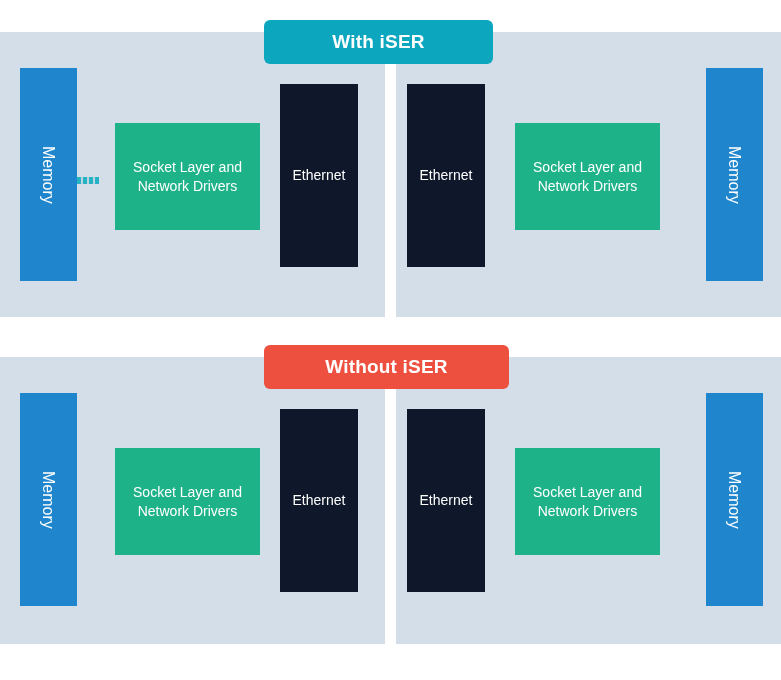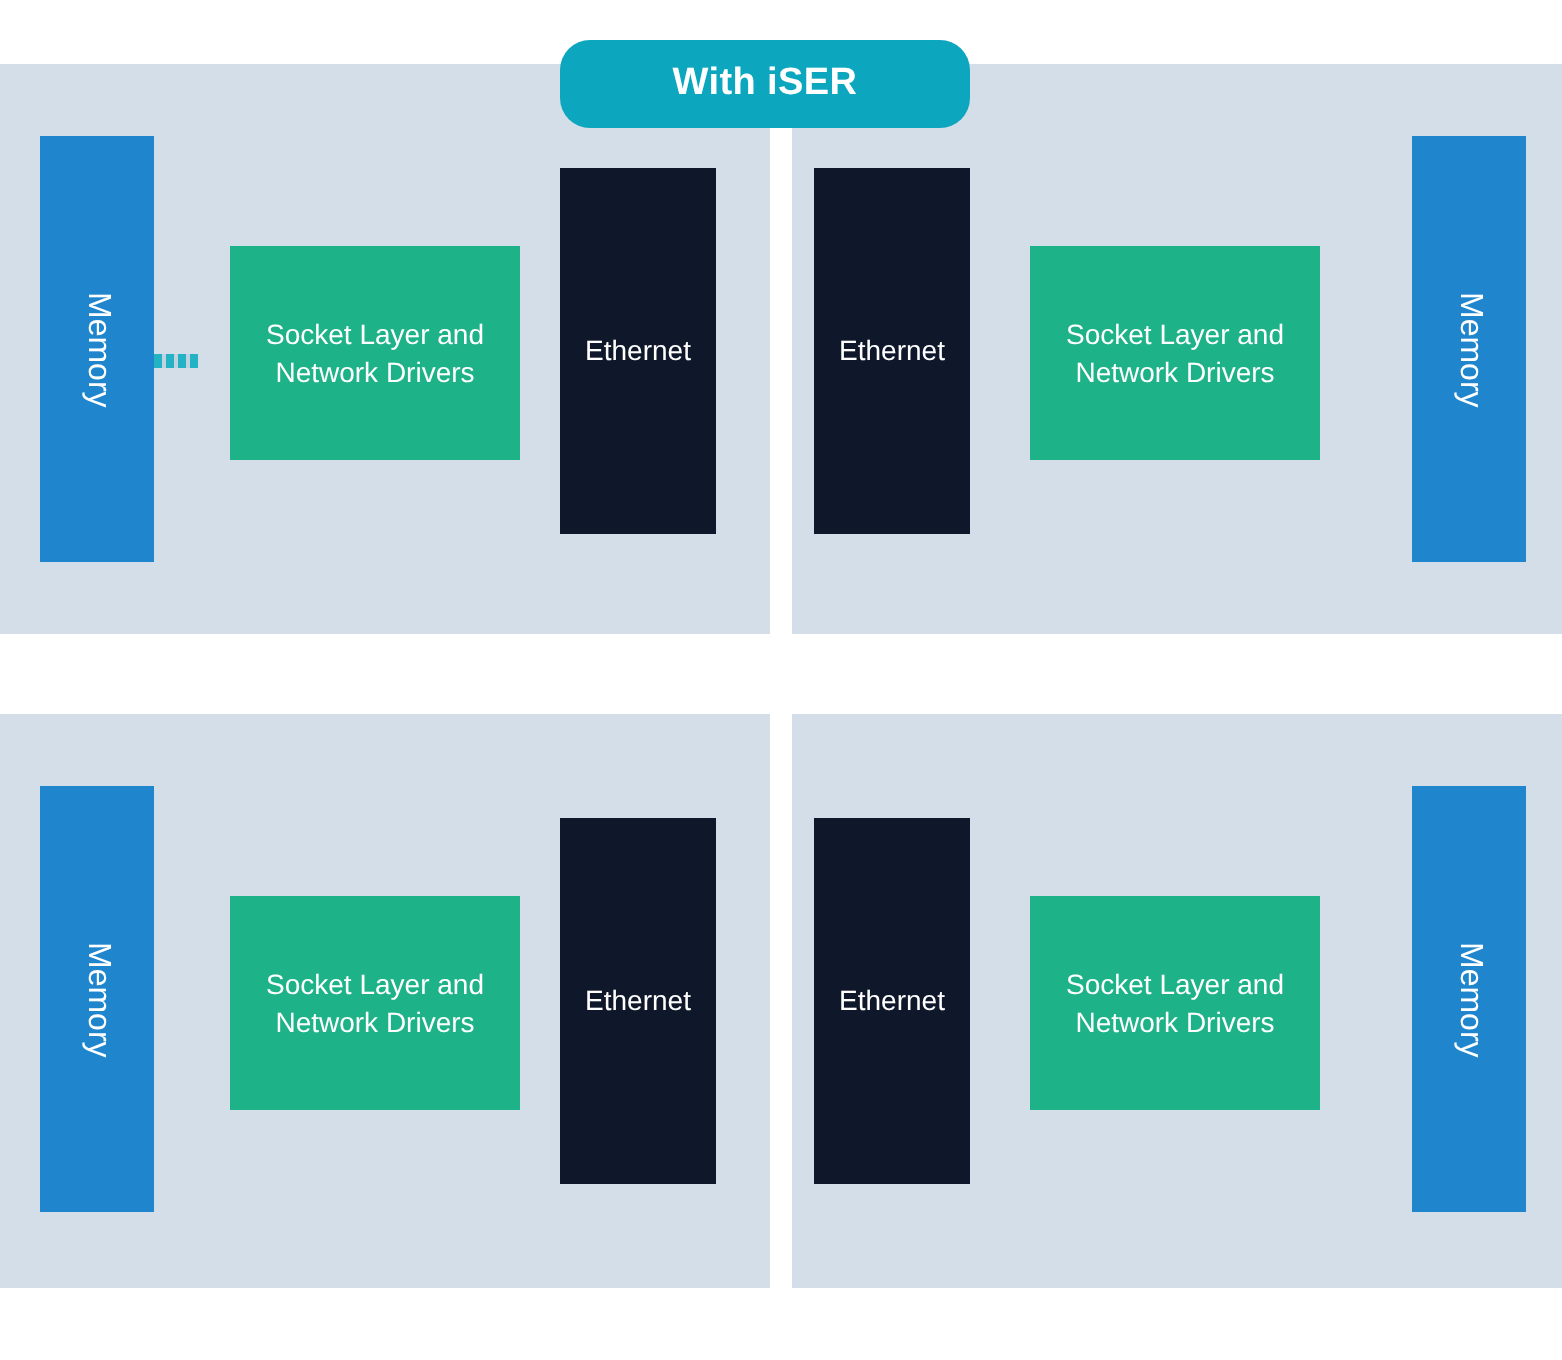--- a/index.html
+++ b/index.html
@@ -51,25 +51,24 @@
     display: flex;
     align-items: center;
     justify-content: center;
     color: #ffffff;
     font-weight: bold;
     font-size: 19px;
     letter-spacing: 0.2px;
     z-index: 5;
   }
   .badge.with-iser {
-    left: 280px;
+    left: 264px;
     top: 20px;
-    width: 205px;
+    width: 229px;
     background: #0ca7bf;
-    border-radius: 15px;
   }
   .badge.without-iser {
     left: 264px;
     top: 345px;
     width: 245px;
     background: #ee5040;
   }
 
   
   .block {
@@ -165,20 +164,21 @@
   <div class="block socket t-sock-r">Socket Layer and Network Drivers</div>
 
   <div class="block memory t-mem-r">
     <span class="vlabel">Memory</span>
   </div>
 
   <div class="panel bottom">
     <div class="panel-divider"></div>
   </div>
 
+  <div class="badge without-iser">Without iSER</div>
 
   <div class="block memory b-mem-l">
     <span class="vlabel">Memory</span>
   </div>
 
   <div class="block socket b-sock-l">Socket Layer and Network Drivers</div>
 
   <div class="block ethernet b-eth-l">Ethernet</div>
 
   <div class="block ethernet b-eth-r">Ethernet</div>

